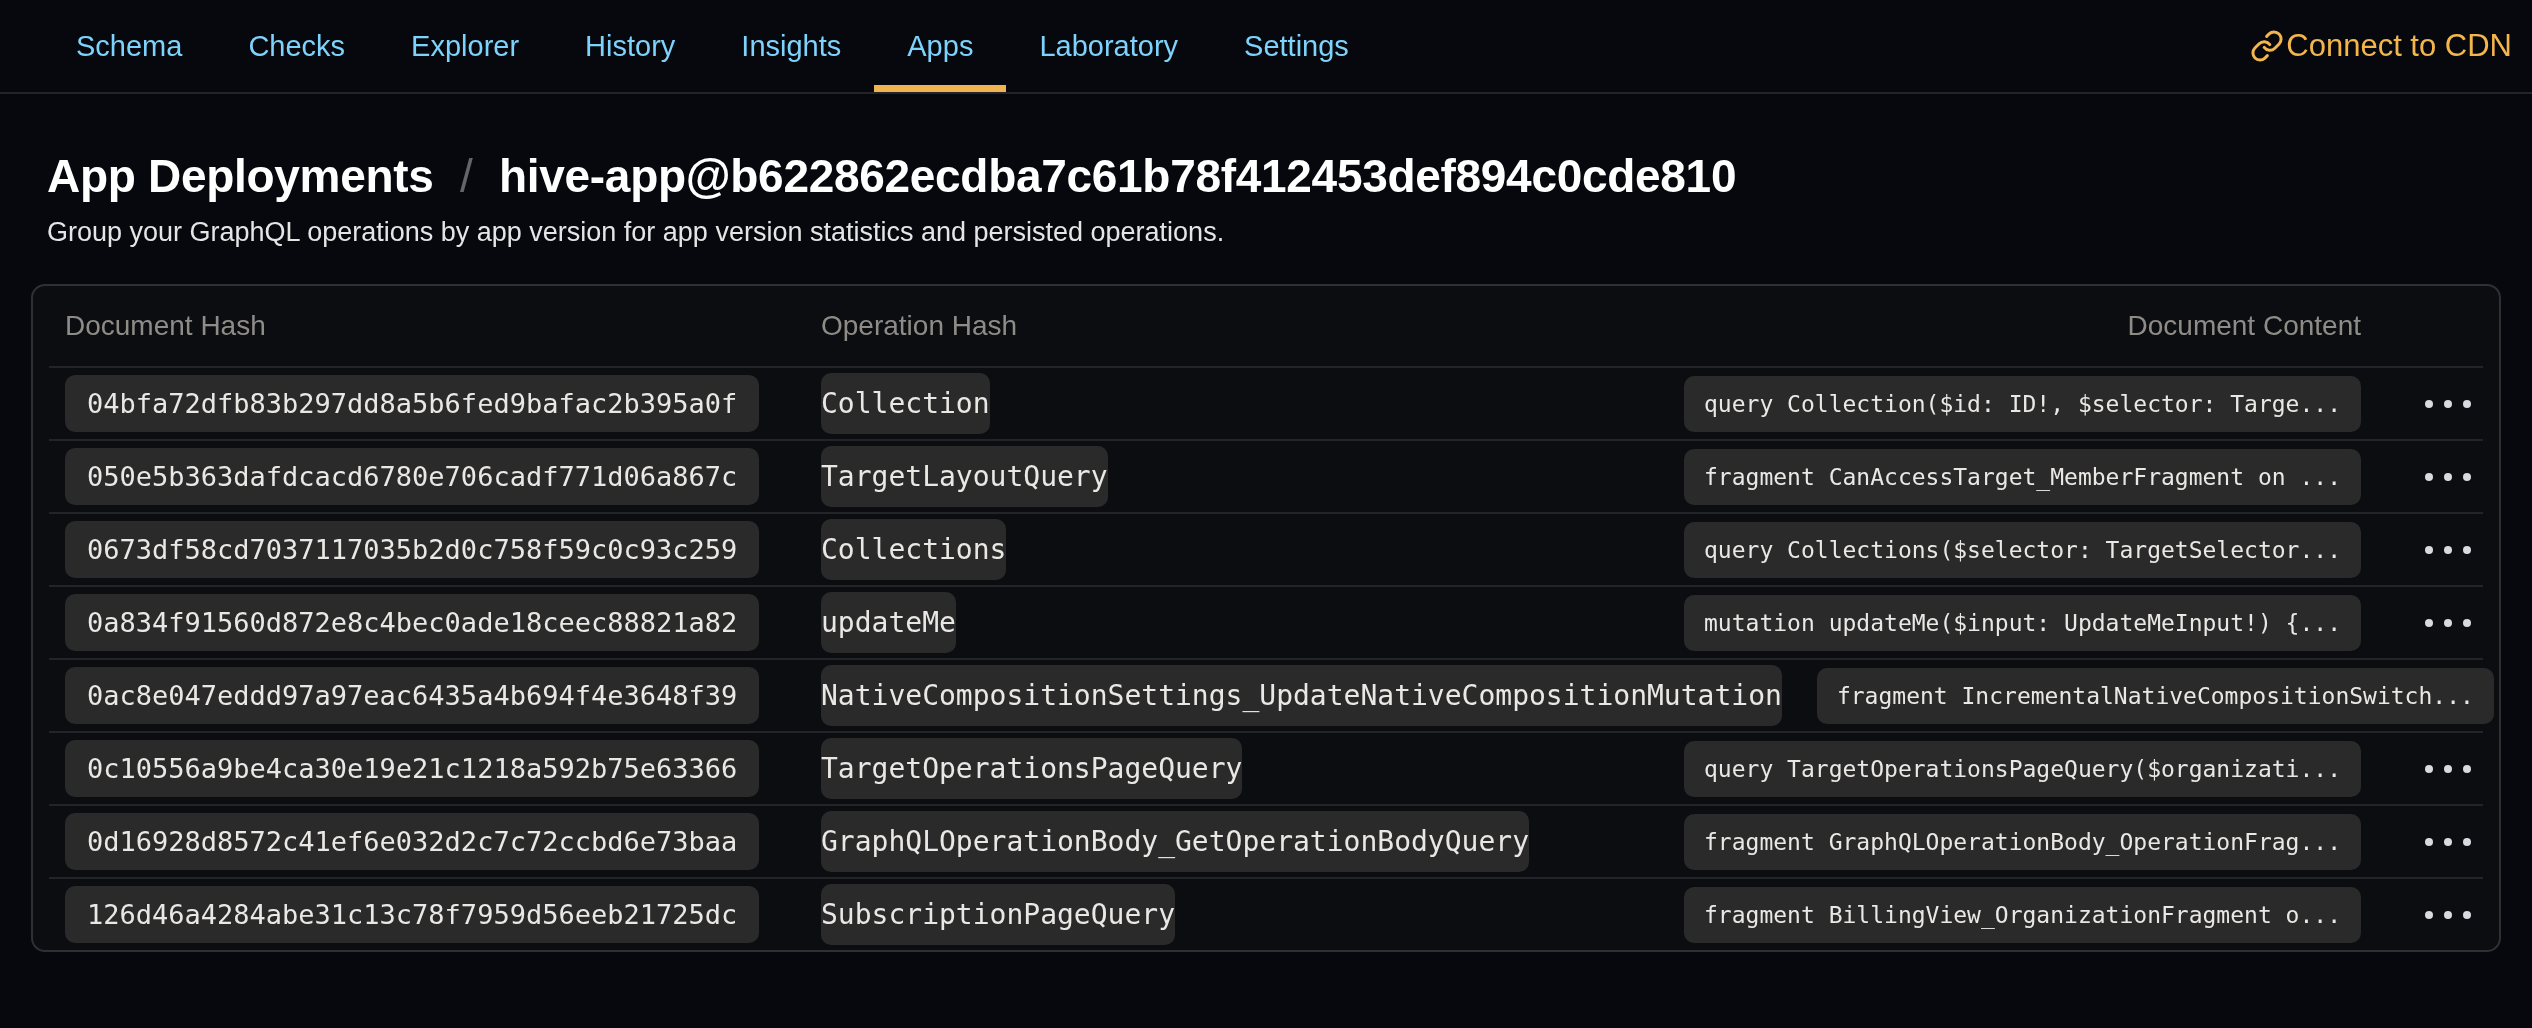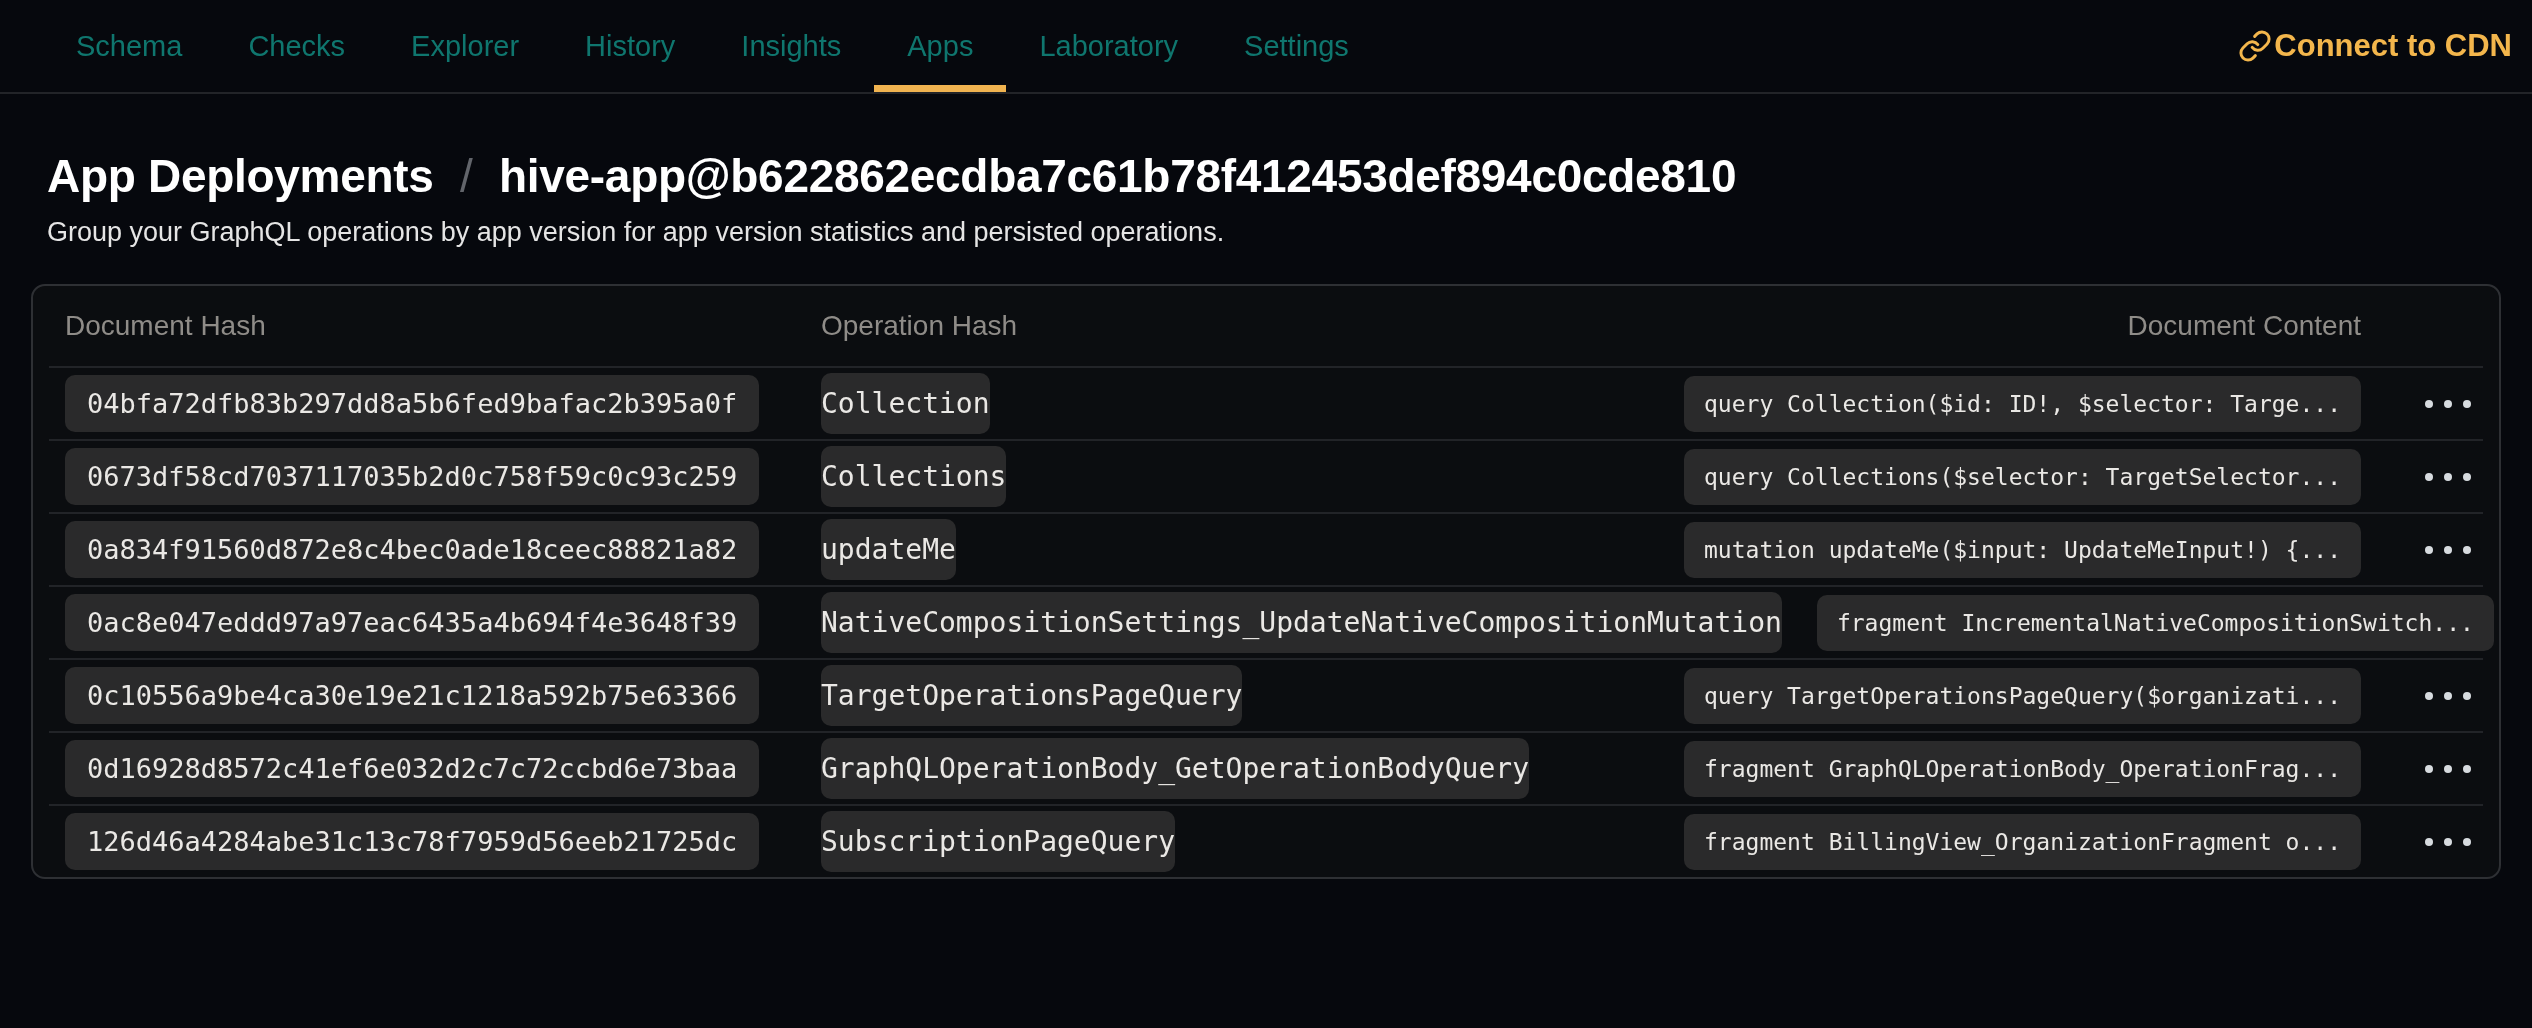--- a/index.html
+++ b/index.html
@@ -21,39 +21,39 @@
     background: #06080d;
   }
   .nav-items { display: flex; align-items: stretch; }
   .nav-item {
     position: relative;
     display: flex;
     align-items: center;
     padding: 0 33px;
     font-size: 29px;
     font-weight: 500;
-    color: #0f766e;
+    color: #7dd3fc;
     cursor: pointer;
     white-space: nowrap;
   }
   .nav-item.active::after {
     content: "";
     position: absolute;
     left: 0; right: 0; bottom: 0;
     height: 7px;
     background: var(--accent, #f0b350);
   }
   .cdn {
     margin-left: auto;
     display: flex;
     align-items: center;
     gap: 2px;
     color: #f3b64c;
     font-size: 31px;
-    font-weight: 700;
+    font-weight: 400;
     cursor: pointer;
     background: none;
     border: none;
     font-family: "Liberation Sans", sans-serif;
   }
   .cdn svg { display: block; }
 
   
   main { padding: 0 47px; }
   .titlebar {
@@ -210,20 +210,38 @@
         </div>
         <div class="cell menu-cell">
           <button class="menu" aria-label="more">
               <i></i>
               <i></i>
               <i></i>
             </button>
         </div>
       </div>
 
+      <div class="trow">
+        <div class="cell hash-cell">
+          <span class="pill hash">050e5b363dafdcacd6780e706cadf771d06a867c</span>
+        </div>
+        <div class="cell op-cell">
+          <span class="pill op">TargetLayoutQuery</span>
+        </div>
+        <div class="cell content-cell">
+          <span class="pill content">fragment CanAccessTarget_MemberFragment on ...</span>
+        </div>
+        <div class="cell menu-cell">
+          <button class="menu" aria-label="more">
+              <i></i>
+              <i></i>
+              <i></i>
+            </button>
+        </div>
+      </div>
 
       <div class="trow">
         <div class="cell hash-cell">
           <span class="pill hash">0673df58cd7037117035b2d0c758f59c0c93c259</span>
         </div>
         <div class="cell op-cell">
           <span class="pill op">Collections</span>
         </div>
         <div class="cell content-cell">
           <span class="pill content">query Collections($selector: TargetSelector...</span>

